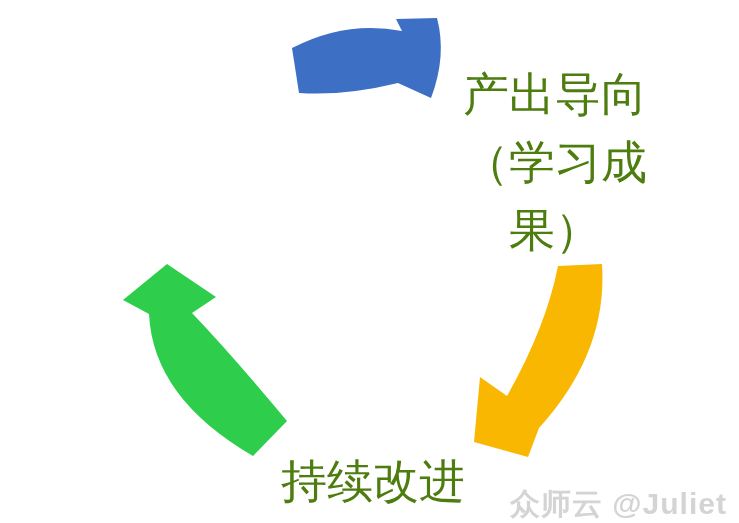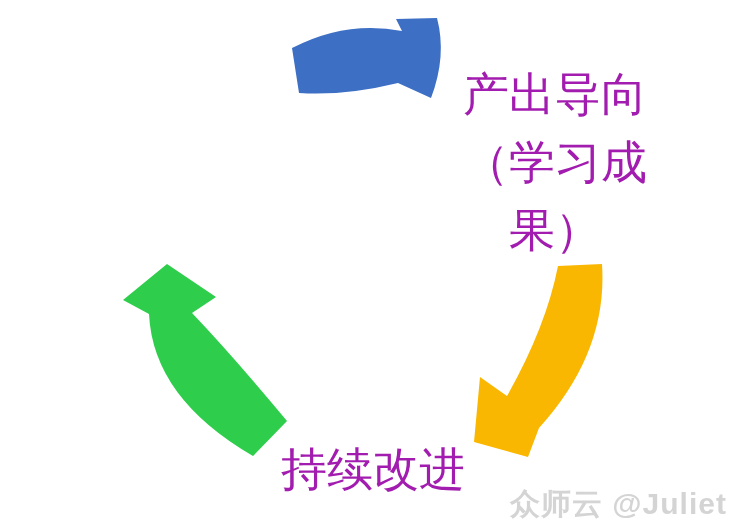--- a/index.html
+++ b/index.html
@@ -17,40 +17,40 @@
   }
   .arrows {
     position: absolute;
     left: 0;
     top: 0;
     width: 739px;
     height: 523px;
   }
   .node {
     position: absolute;
-    color: #a21caf;
+    color: #4d7c0f;
     font-size: 46px;
     line-height: 52px;
     white-space: pre-line;
     letter-spacing: 0px;
   }
   .node-student {
     left: 100px;
     top: 130px;
   }
   .node-outcome {
     left: 440px;
     top: 60px;
     width: 230px;
     line-height: 68px;
     text-align: center;
   }
   .node-improve {
     left: 281px;
-    top: 443px;
+    top: 455px;
   }
   .watermark {
     position: absolute;
     left: 510px;
     top: 484px;
     font-size: 30px;
     font-weight: bold;
     letter-spacing: 1px;
     color: #d4d4d4;
     text-shadow: 1px 1px 0 #ffffff;

